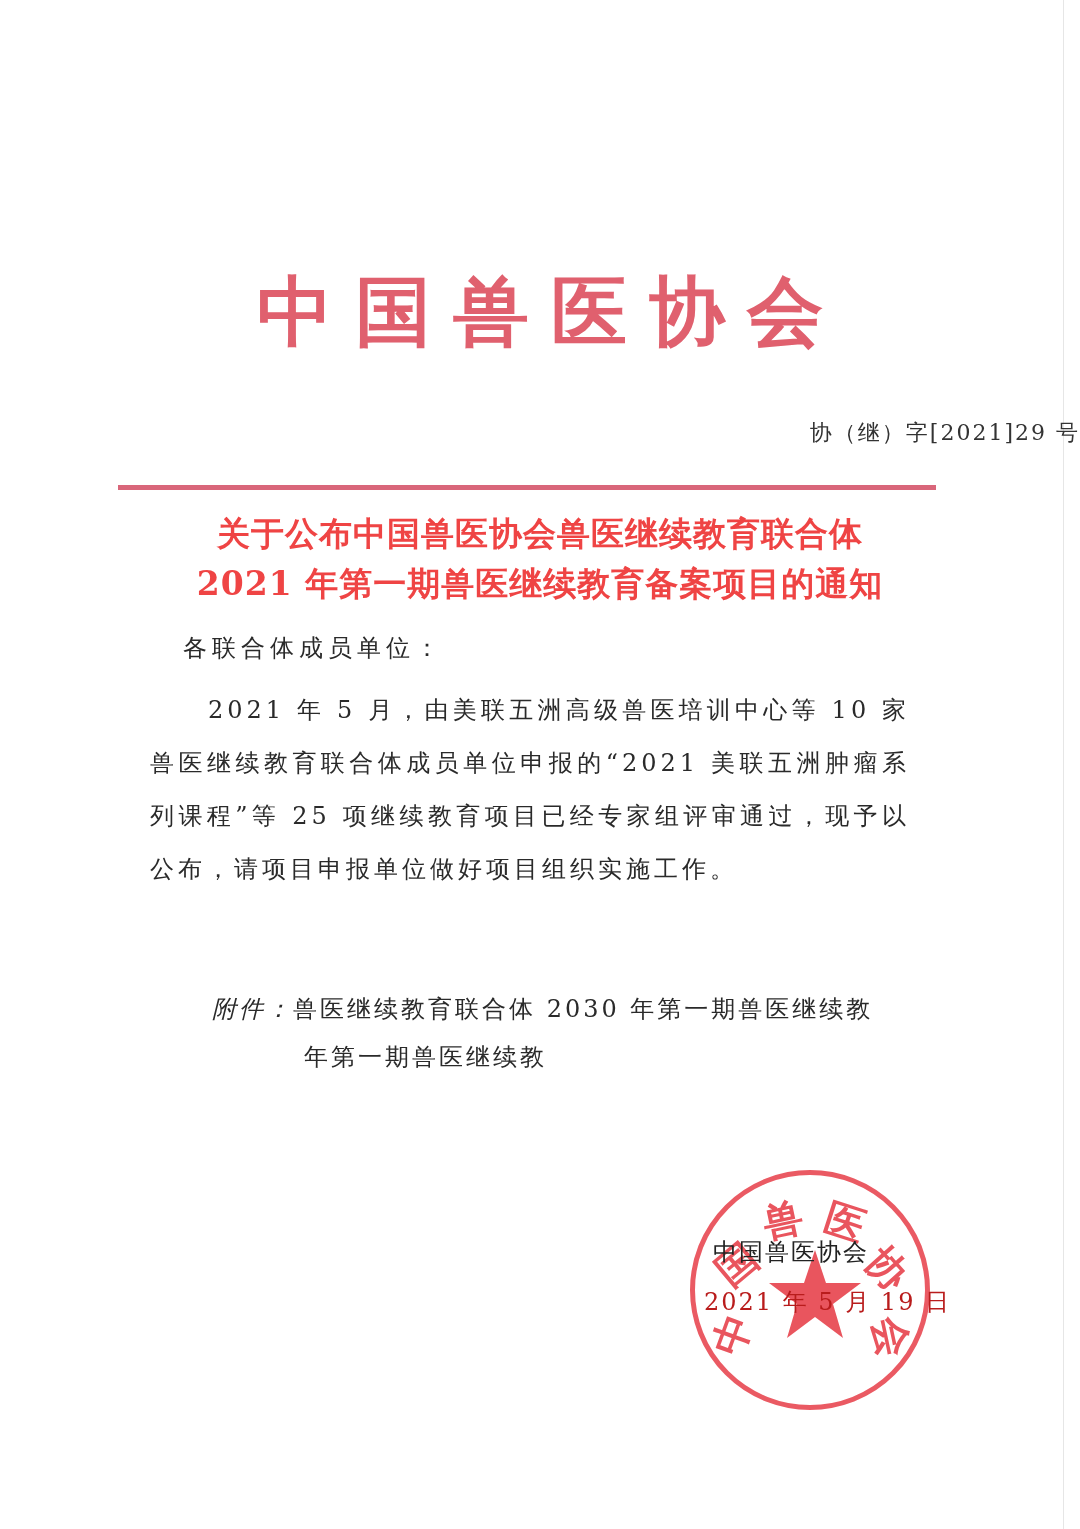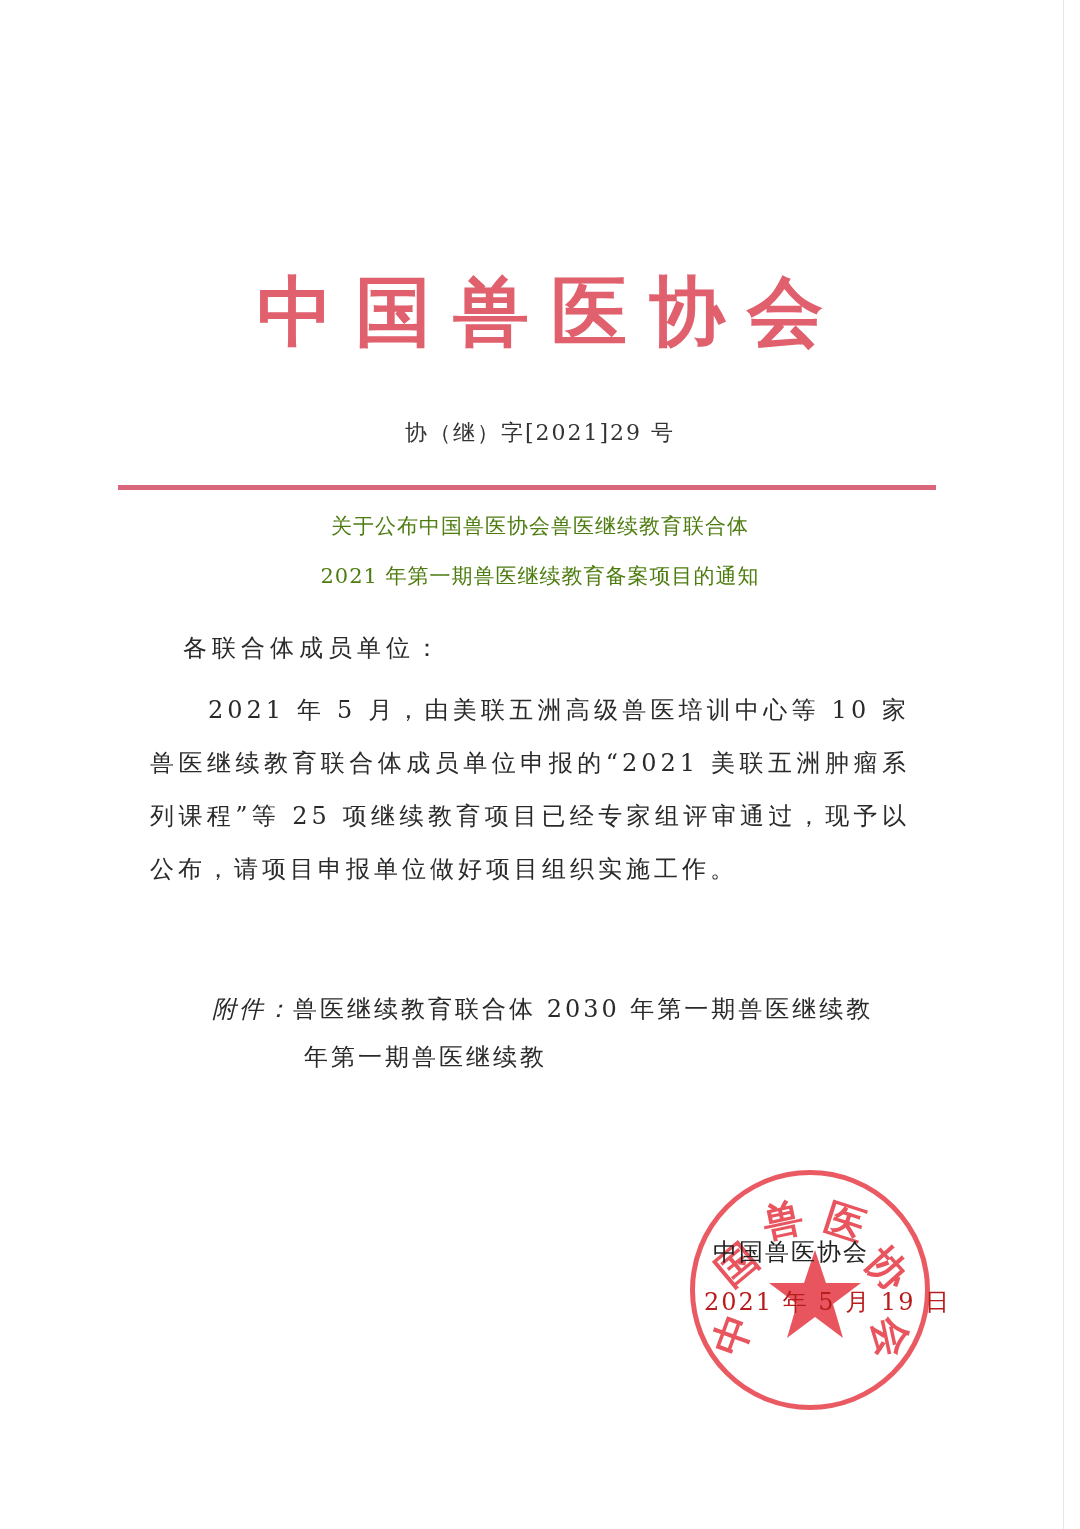--- a/index.html
+++ b/index.html
@@ -34,41 +34,41 @@
       letter-spacing: 22px;
       color: #e0606e;
       padding-left: 22px;
       box-sizing: border-box;
     }
     .doc-number {
       position: absolute;
       left: 0;
       top: 418px;
       width: 1080px;
-      text-align: center;
+      text-align: right;
       font-size: 22px;
       letter-spacing: 2px;
       color: #333;
     }
     .red-rule {
       position: absolute;
       left: 118px;
       top: 485px;
       width: 818px;
       height: 5px;
       background: #d9667a;
     }
     .title {
       position: absolute;
       left: 0;
       width: 1080px;
       text-align: center;
-      font-size: 21px;
-      font-weight: normal;
-      color: #4d7c0f;
+      font-size: 33px;
+      font-weight: bold;
+      color: #ef4444;
       letter-spacing: 1px;
     }
     .title.l1 { top: 512px; }
     .title.l2 { top: 562px; }
     .salutation {
       position: absolute;
       left: 150px;
       top: 632px;
       font-size: 24px;
       letter-spacing: 5px;

